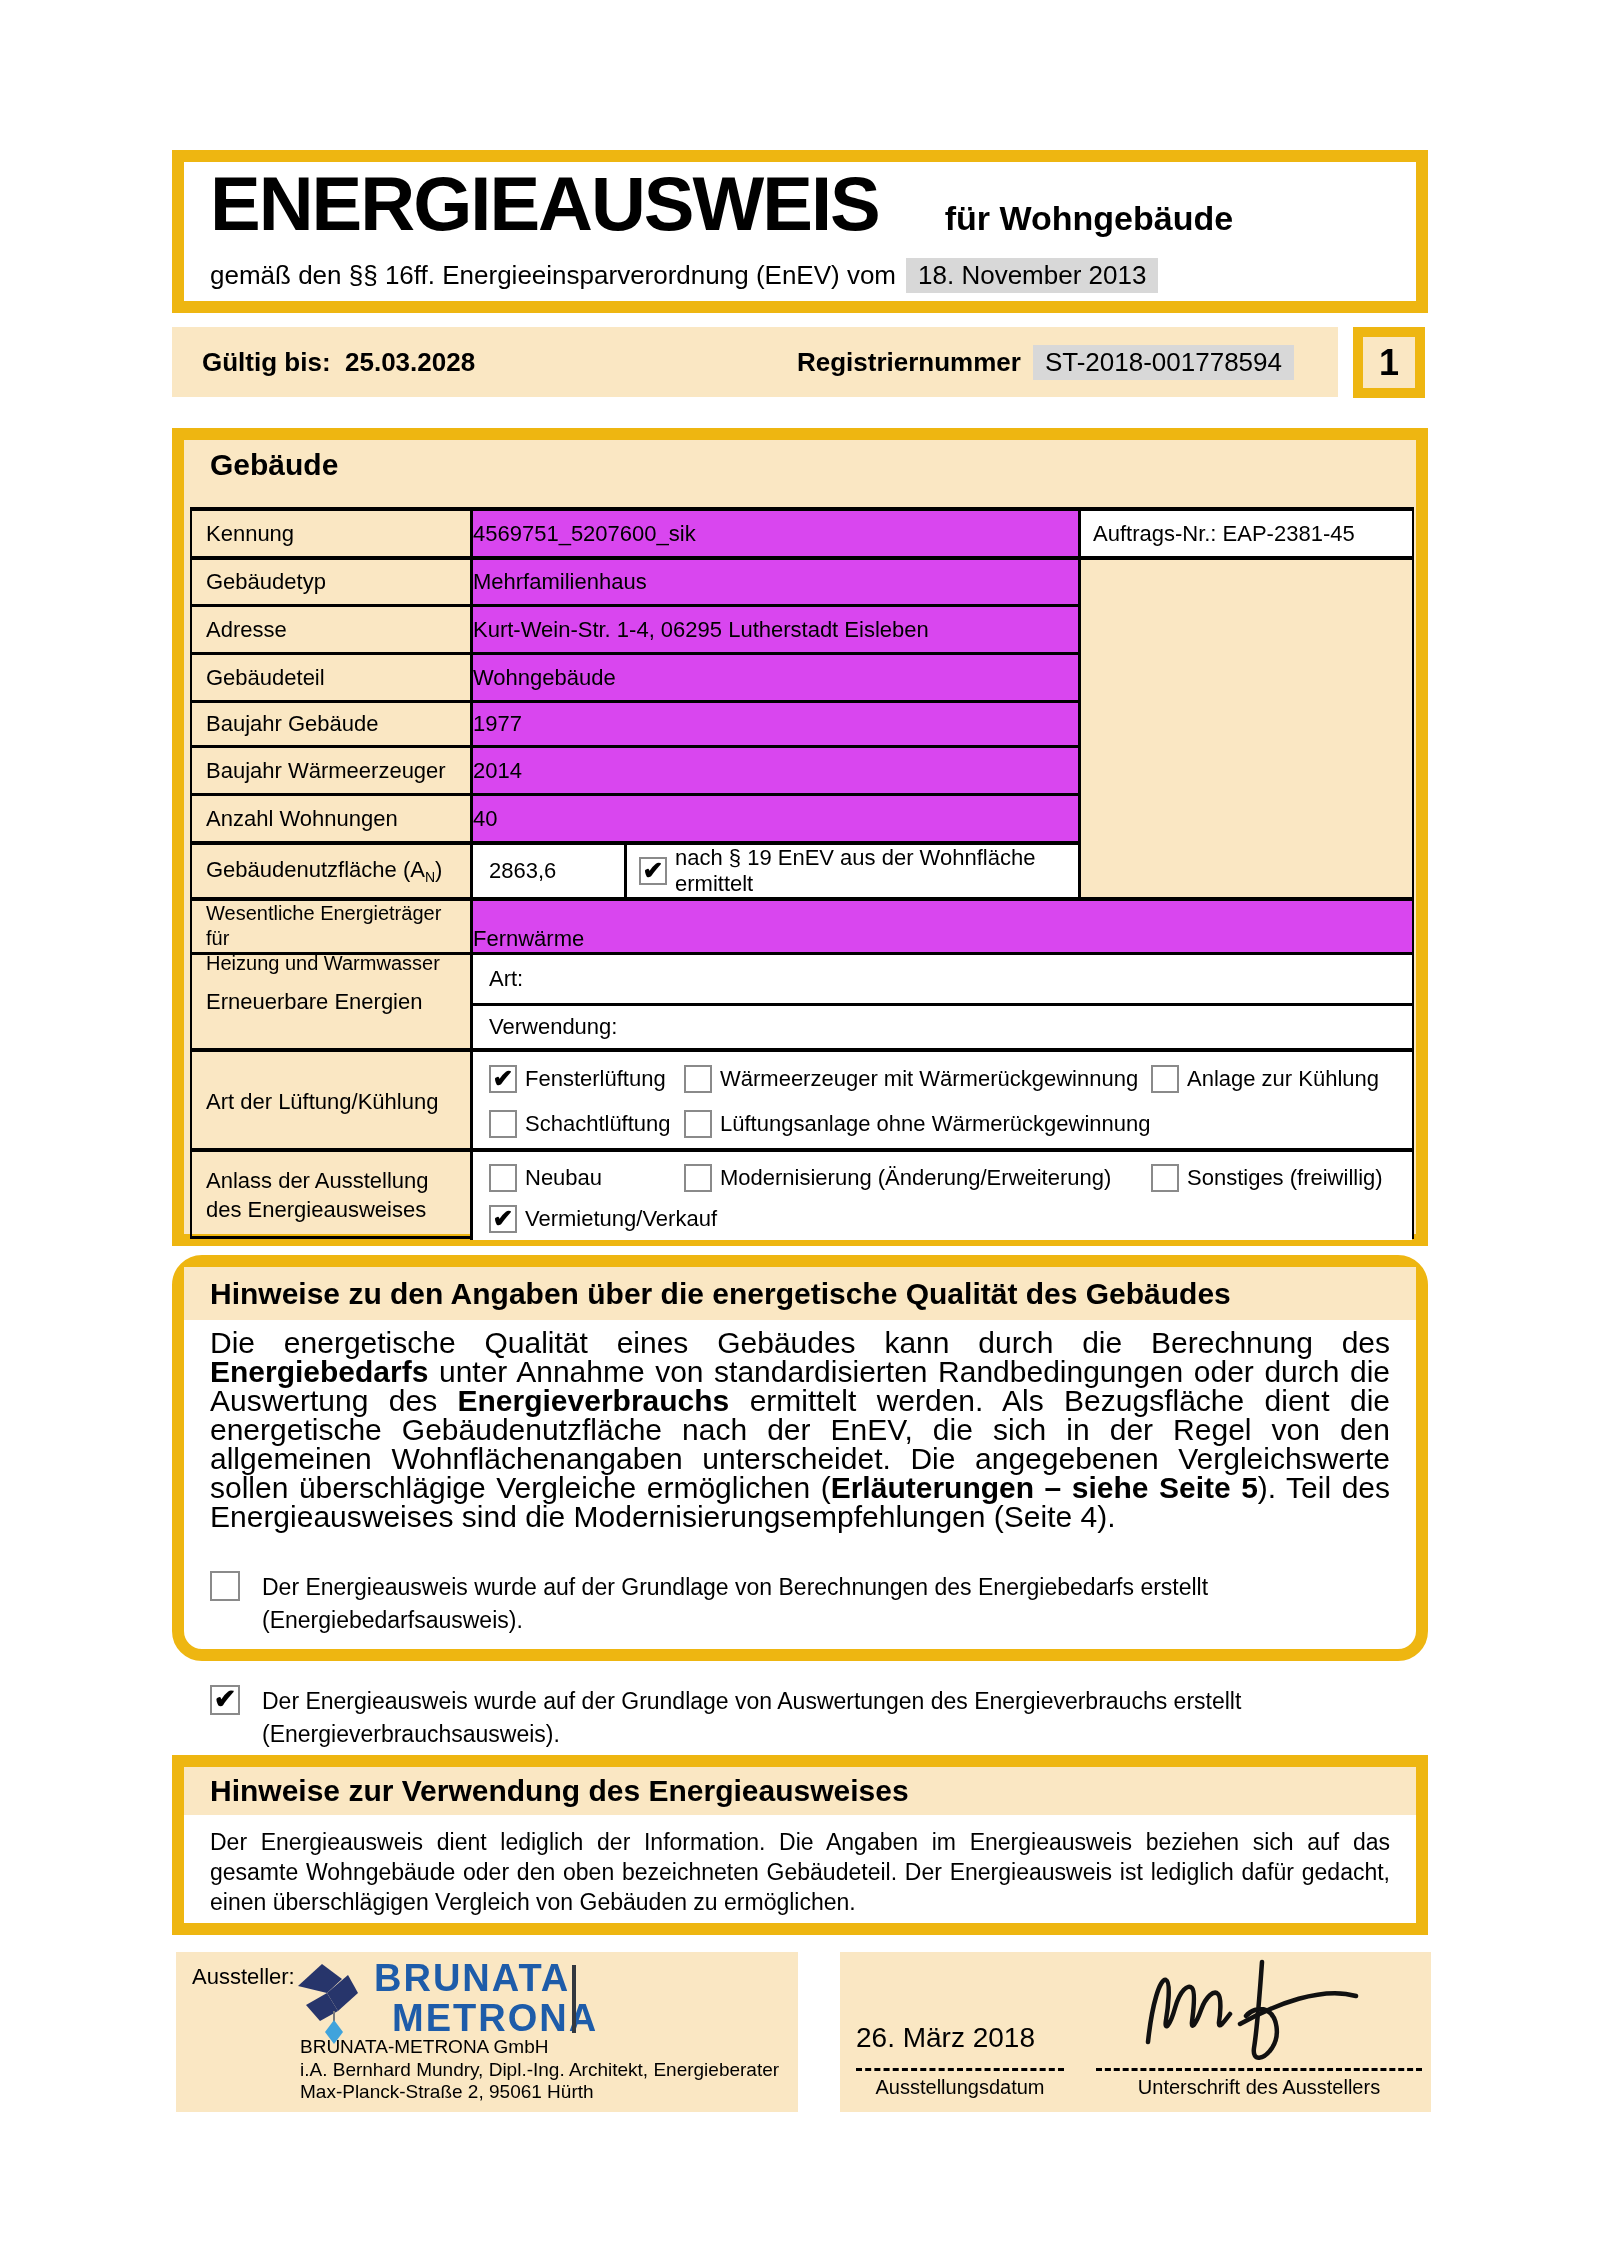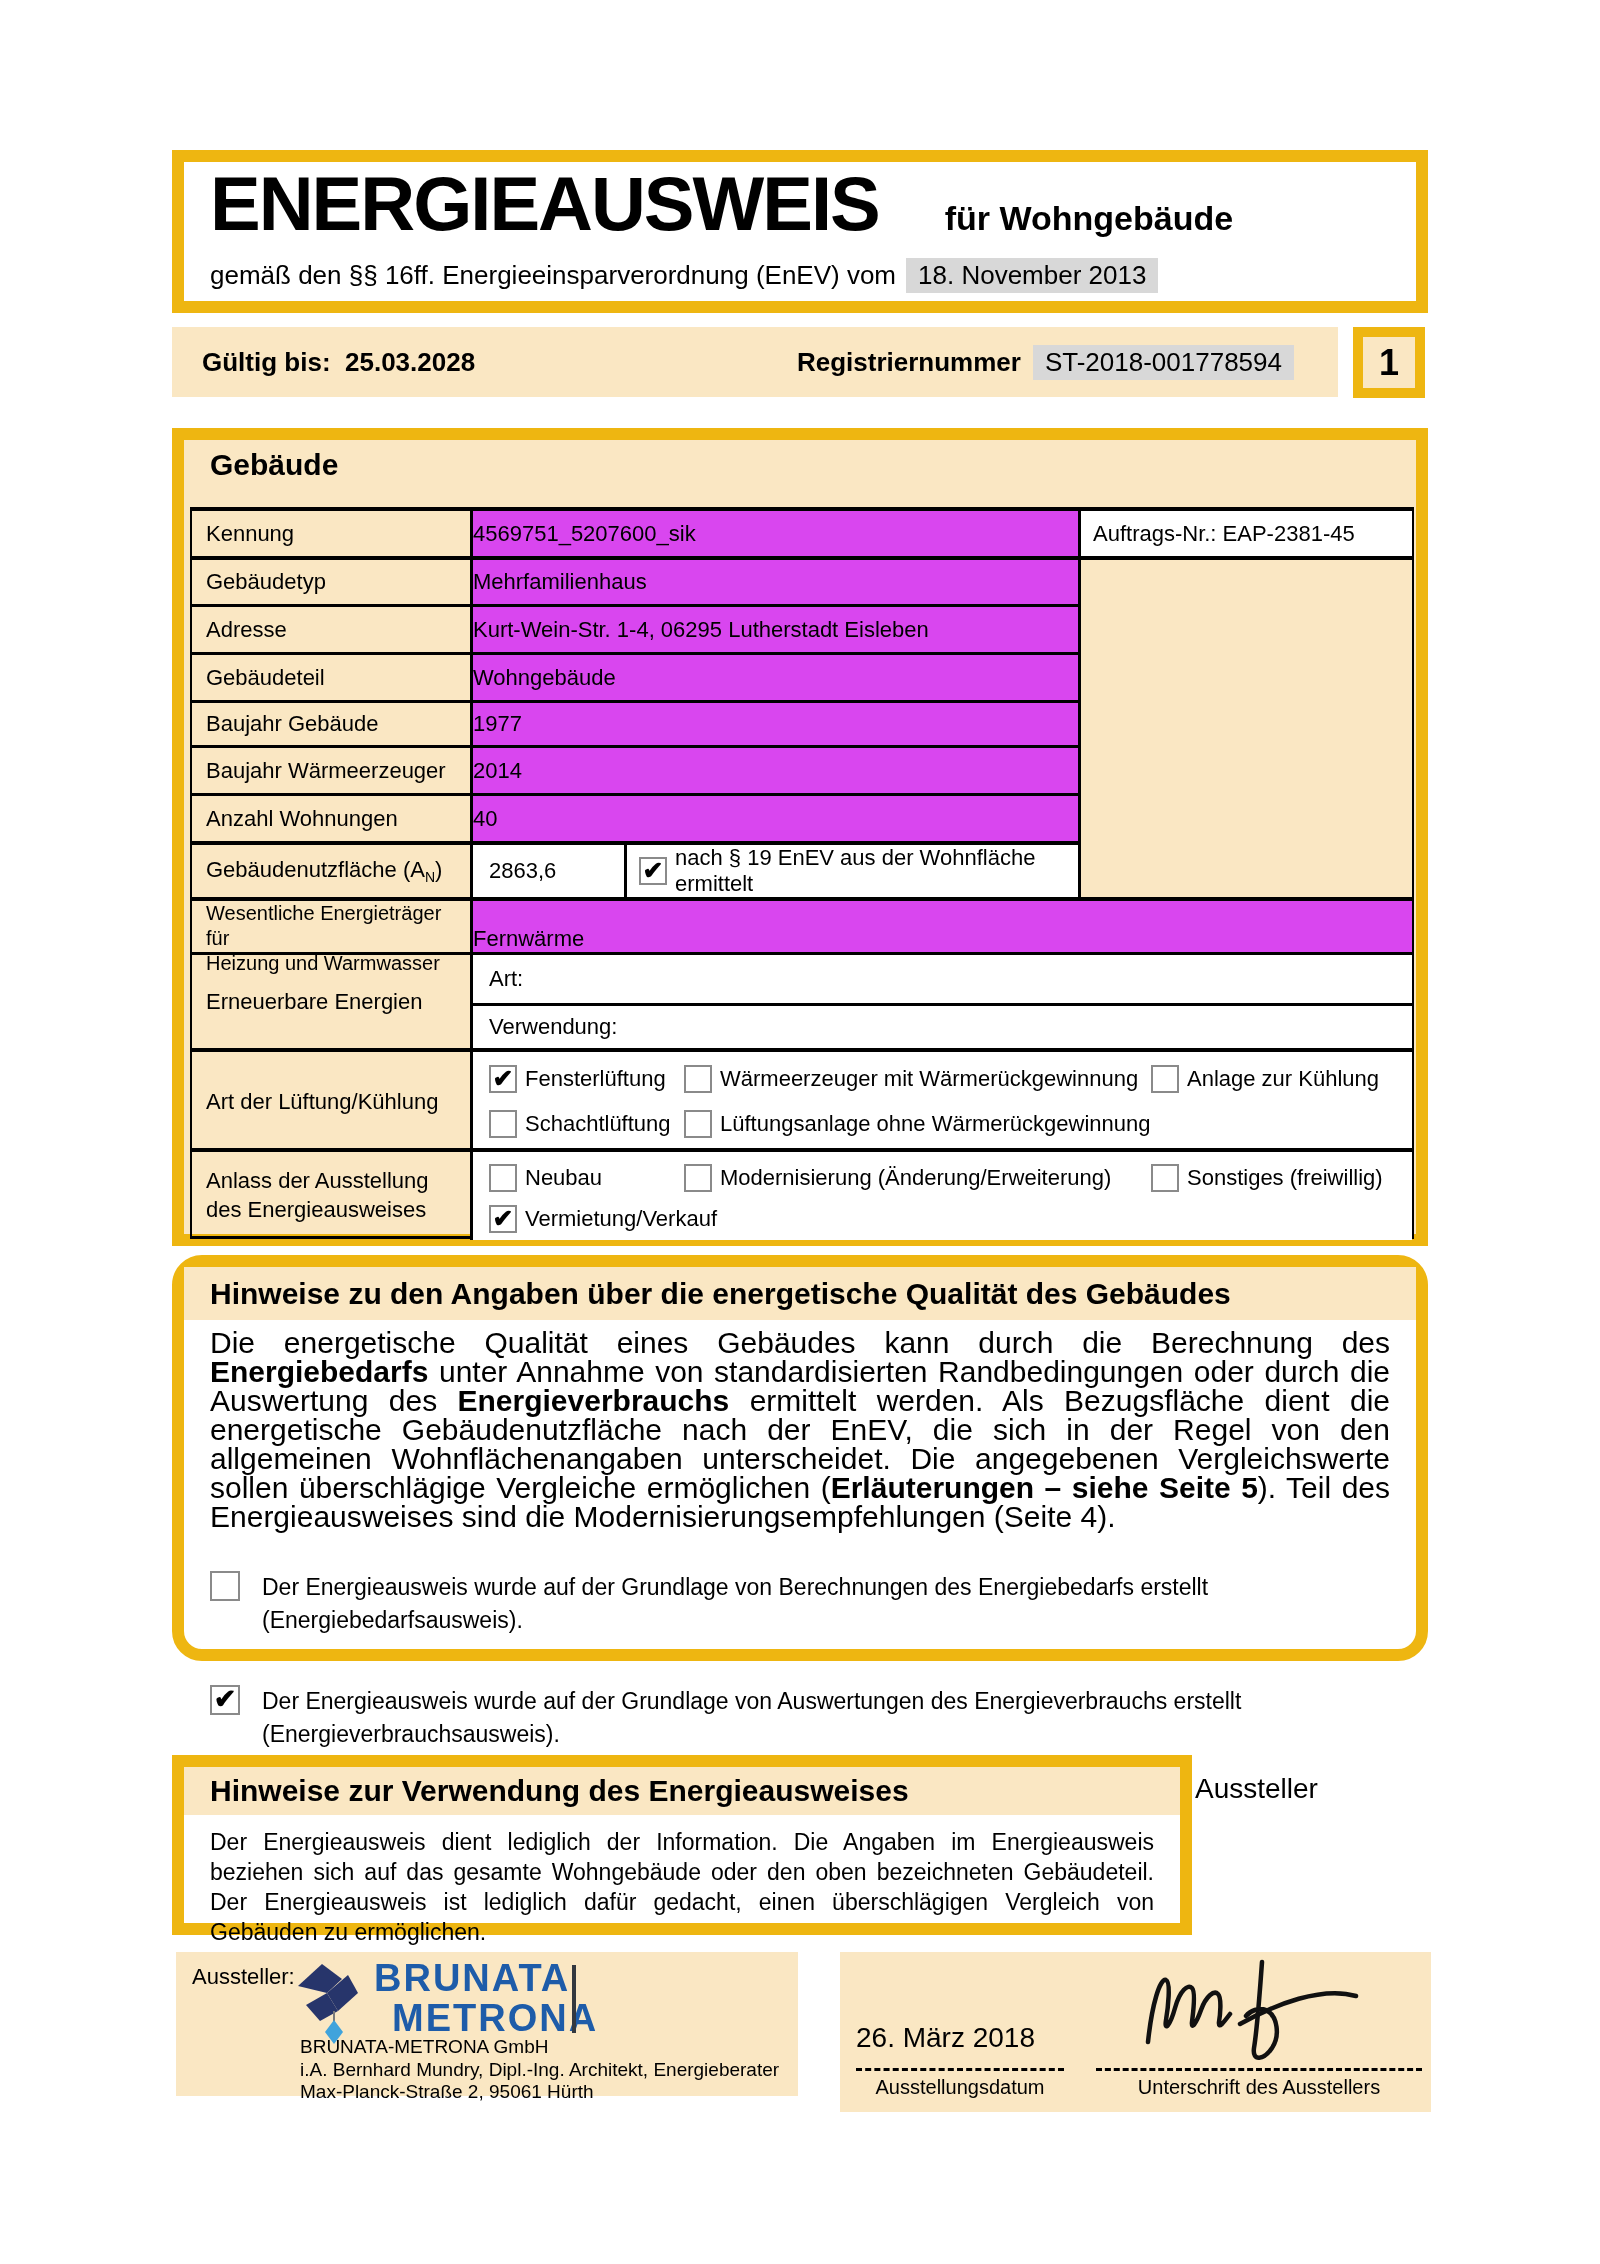--- a/index.html
+++ b/index.html
@@ -50,36 +50,36 @@
   .nf-cbcell { display:flex; align-items:center; padding-left:12px; gap:8px; font-size:22px; }
   .two-line-label { line-height:1.25; font-size:20px !important; }
   .subrows { background:#fff; }
   .subrow { display:flex; align-items:center; padding-left:16px; font-size:22px; box-sizing:border-box; }
   .optzone { background:#fff; position:relative; }
   .optline { position:relative; }
   .opt { position:absolute; display:flex; align-items:center; gap:8px; font-size:22px; }
 
   
   .hint-box1 { left:172px; top:1255px; width:1256px; height:406px; background:#fff;border-radius:30px; }
-  .hint-box2 { left:172px; top:1755px; width:1020px; height:180px; background:#fff; }
+  .hint-box2 { left:172px; top:1755px; width:1256px; height:180px; background:#fff; }
   .hint-band { background:#FAE7C3; height:53px; display:flex; align-items:center; padding-left:26px; font-size:30px; font-weight:bold; }
   .hint-band.short { height:48px; }
   .hint-body { padding:8px 26px 0 26px; }
   .jpara { font-size:30px; line-height:29px; text-align:justify; margin:0; }
   .jpara2 { font-size:23px; line-height:30px; text-align:justify; margin:0; }
   .stmt { display:flex; align-items:flex-start; gap:22px; }
   .stmt .txt { font-size:23px; line-height:33px; }
   .stmt1 { margin-top:40px; }
   .stmt2 { margin-top:48px; }
   .datarow { position:relative; margin-top:16px; height:44px; display:flex; align-items:center; font-size:23px; }
   .datarow .opt2 { position:absolute; display:flex; align-items:center; gap:8px; }
   .lbl-big { font-size:28px; }
 
   
-  .footer-left { position:absolute; left:176px; top:1952px; width:622px; height:144px; }
+  .footer-left { position:absolute; left:176px; top:1952px; width:622px; height:160px; }
   .footer-right { position:absolute; left:840px; top:1952px; width:591px; height:160px; }
   .aussteller-label { position:absolute; left:16px; top:12px; font-size:22px; }
   .logo-mark { position:absolute; left:118px; top:10px; }
   .logo-text { position:absolute; left:198px; top:6px; color:#1E5CA9; font-weight:bold; font-size:38px; line-height:40px; letter-spacing:2px; }
   .logo-text .l2 { margin-left:18px; }
   .logo-probe { position:absolute; left:396px; top:13px; width:4px; height:68px; background:#33383f; }
   .issuer-small { position:absolute; left:124px; font-size:19px; line-height:22px; }
   .sig-date { position:absolute; left:16px; top:70px; font-size:28px; }
   .dash { position:absolute; top:116px; border-top:3px dashed #000; }
   .dash1 { left:16px; width:208px; }

